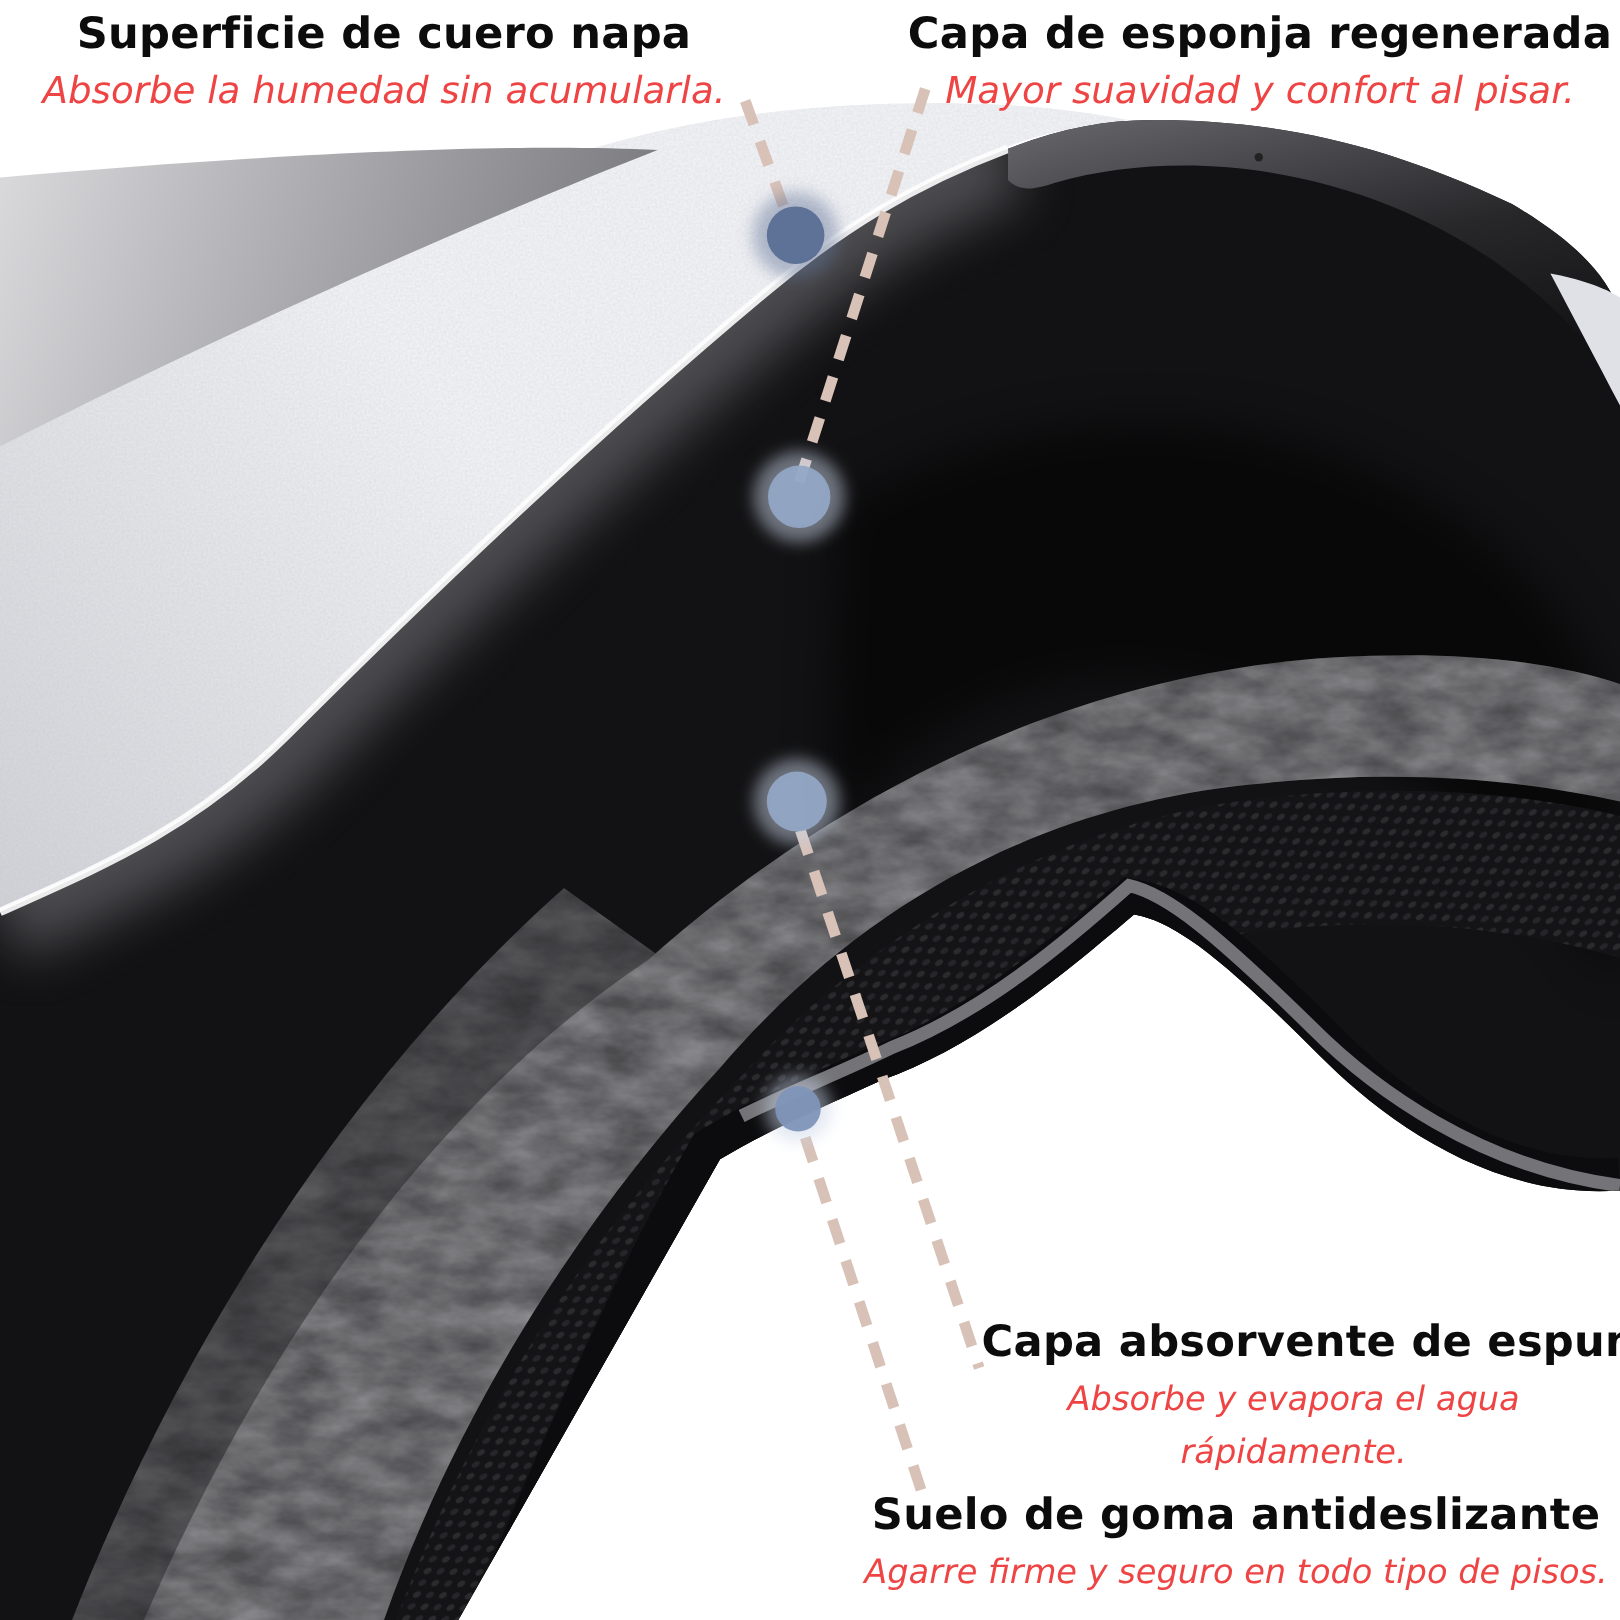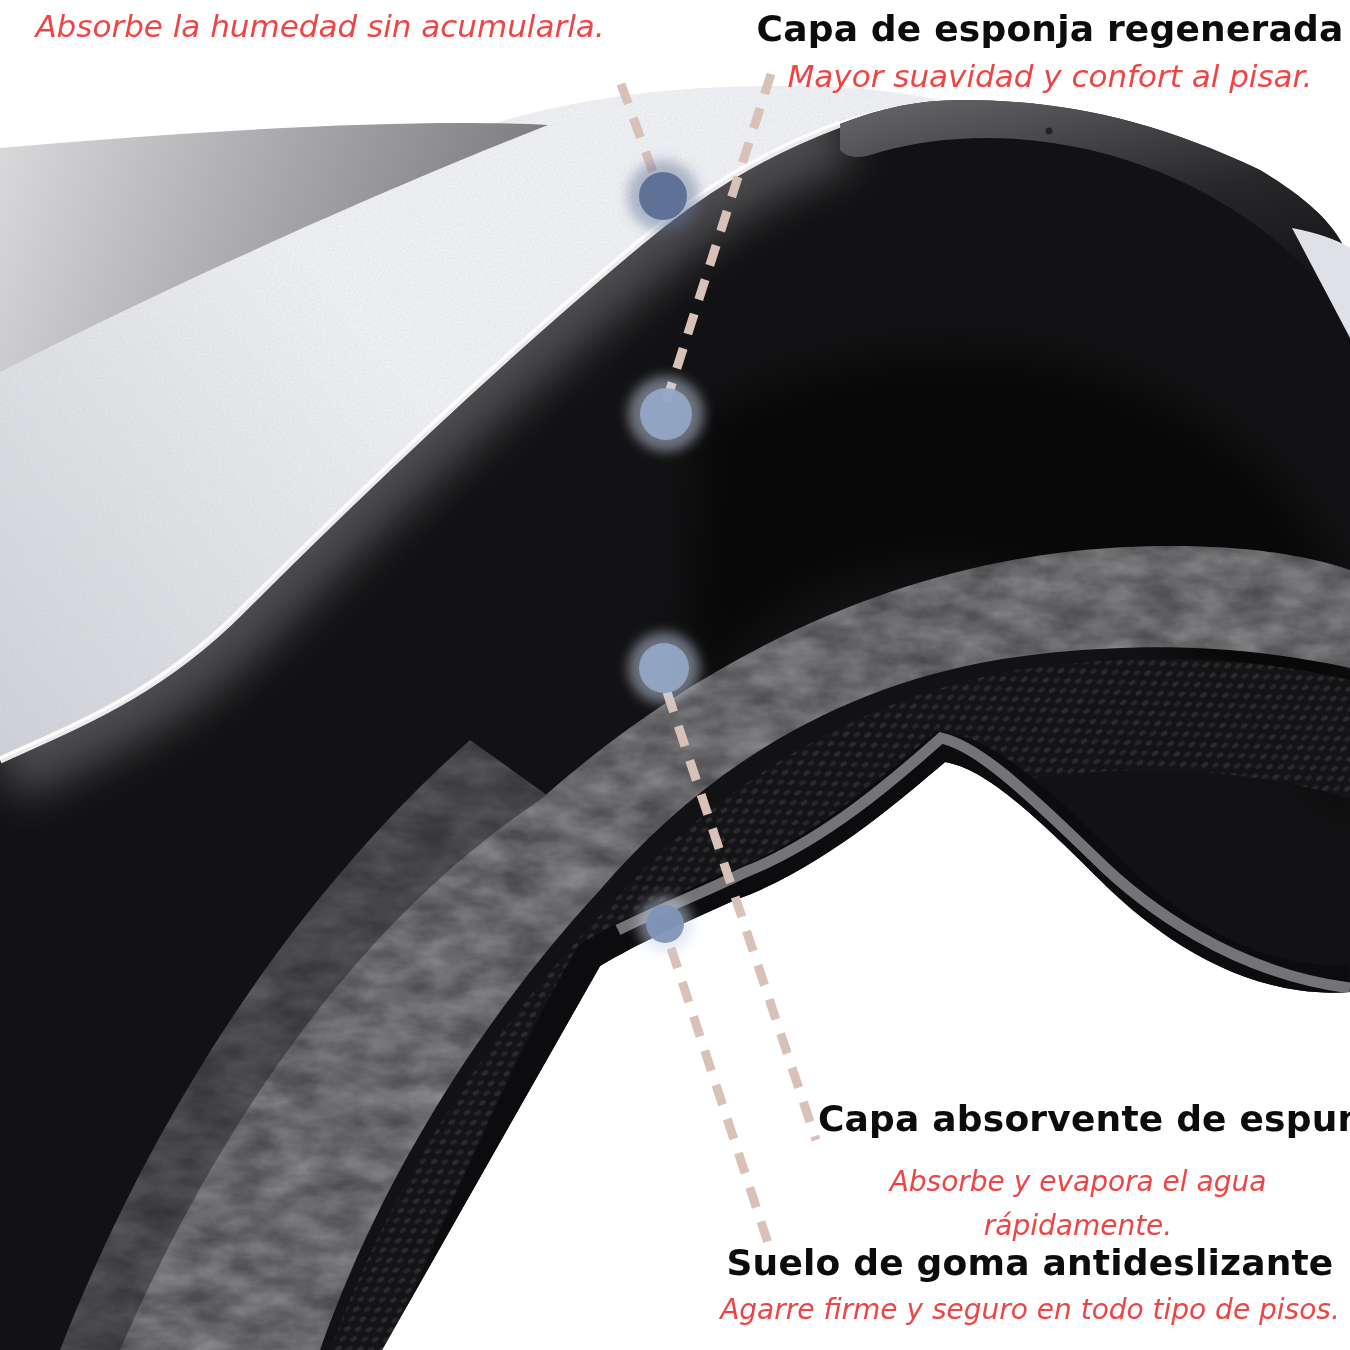--- a/index.html
+++ b/index.html
@@ -4,21 +4,21 @@
 <style>
   html,body{margin:0;padding:0;background:#ffffff;}
   .stage{
     position:relative;width:1350px;height:1350px;background:#ffffff;overflow:hidden;
     font-family:"DejaVu Sans","Liberation Sans",sans-serif;
   }
   .photo-svg{position:absolute;left:0;top:0;width:1350px;height:1350px;display:block;}
   .label{position:absolute;text-align:center;color:#0e0e0e;}
   .ttl{font-weight:700;font-size:36px;line-height:50px;white-space:nowrap;letter-spacing:.2px;color:#0c0c0c;}
   .sub{font-style:italic;font-size:31px;line-height:44px;color:#ef4444;white-space:nowrap;}
-  .sub.wrap{white-space:normal;max-width:520px;margin:16px auto;font-style:italic;}
+  .sub.wrap{white-space:normal;max-width:520px;margin:0 auto;font-style:italic;}
   .sub.sm{font-size:28px;line-height:44px;}
 </style>
 </head>
 <body>
 
 <div class="stage">
 
   <svg class="photo-svg" viewBox="0 0 1350 1350" xmlns="http://www.w3.org/2000/svg">
     <defs>
       <linearGradient id="g-wedge" gradientUnits="userSpaceOnUse" x1="0" y1="160" x2="520" y2="330">
@@ -129,20 +129,21 @@
       <g>
         <circle cx="665" cy="924" r="28" fill-opacity="0.5" filter="url(#f-blur6)" fill="#c9d4e8"></circle>
         <circle cx="665" cy="924" r="19" fill-opacity="0.95" fill="#8095b8"></circle>
       </g>
     </g>
 
     <circle cx="1049" cy="131" r="3.5" fill="#222222"></circle>
   </svg>
 
   <div class="label" style="left:0px;top:4px;width:640px;">
+    <div class="ttl">Superficie de cuero napa</div>
     <div class="sub">Absorbe la humedad sin acumularla.</div>
   </div>
 
   <div class="label" style="left:745px;top:4px;width:610px;">
     <div class="ttl">Capa de esponja regenerada</div>
     <div class="sub">Mayor suavidad y confort al pisar.</div>
   </div>
 
   <div class="label" style="left:818px;top:1094px;width:520px;">
     <div class="ttl">Capa absorvente de espuma</div>

